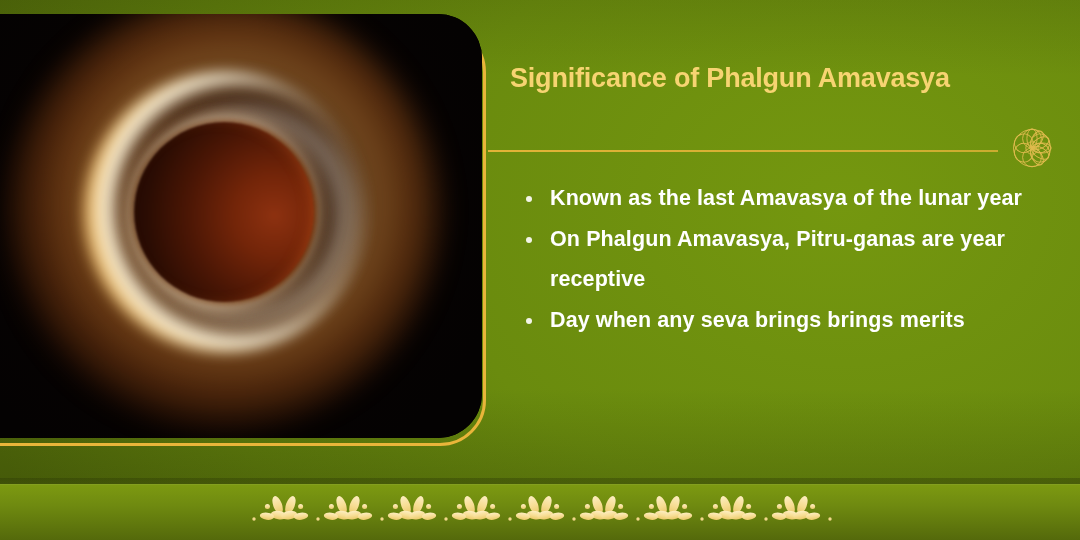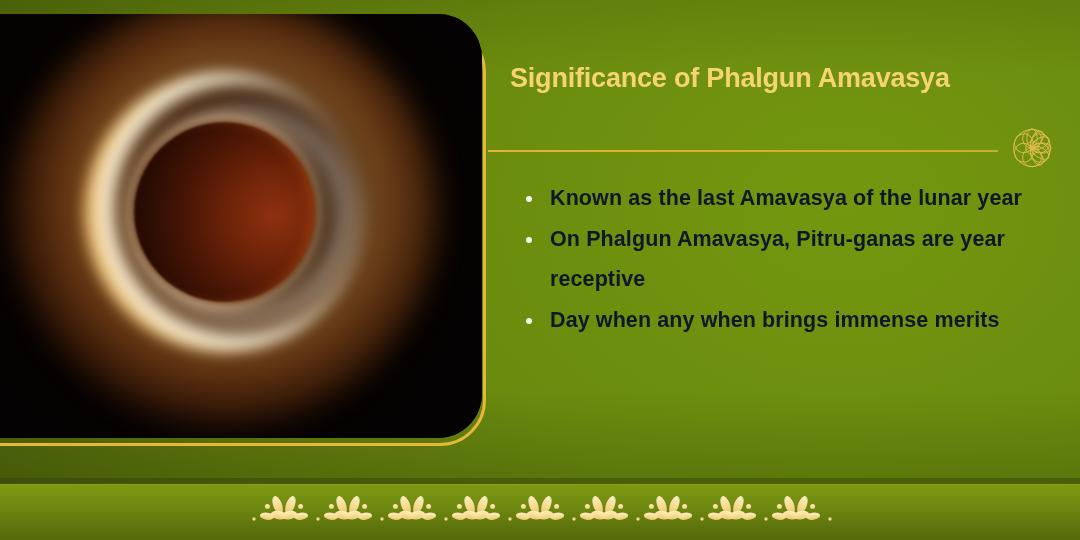--- a/index.html
+++ b/index.html
@@ -195,21 +195,21 @@
     margin: 0;
     padding: 0;
   }
   .bullets li {
     position: relative;
     padding-left: 30px;
     margin-bottom: 1px;
     font-size: 21.5px;
     font-weight: 700;
     line-height: 40px;
-    color: #0f172a;
+    color: #ffffff;
     letter-spacing: 0.1px;
   }
   .bullets li::before {
     content: "";
     position: absolute;
     left: 6px;
     top: 18px;
     width: 6px;
     height: 6px;
     border-radius: 50%;
@@ -293,21 +293,21 @@
               <circle cx="28" cy="18.6" r="9.4" transform="rotate(300 28 28)"></circle>
             </g>
           </g>
         </svg>
       </div>
     </div>
 
     <ul class="bullets">
       <li>Known as the last Amavasya of the lunar year</li>
       <li>On Phalgun Amavasya, Pitru-ganas are year receptive</li>
-      <li>Day when any when brings immense merits</li>
+      <li>Day when any seva brings brings merits</li>
     </ul>
 
   </div>
 
   <div class="bottom-band-top"></div>
   <div class="bottom-strip"></div>
   <div class="ornament-row">
     <svg id="ornament-svg" width="1080" height="56" viewBox="0 0 1080 56" aria-hidden="true">
       <defs>
         <linearGradient id="petalGrad" x1="0" y1="0" x2="0" y2="1">

